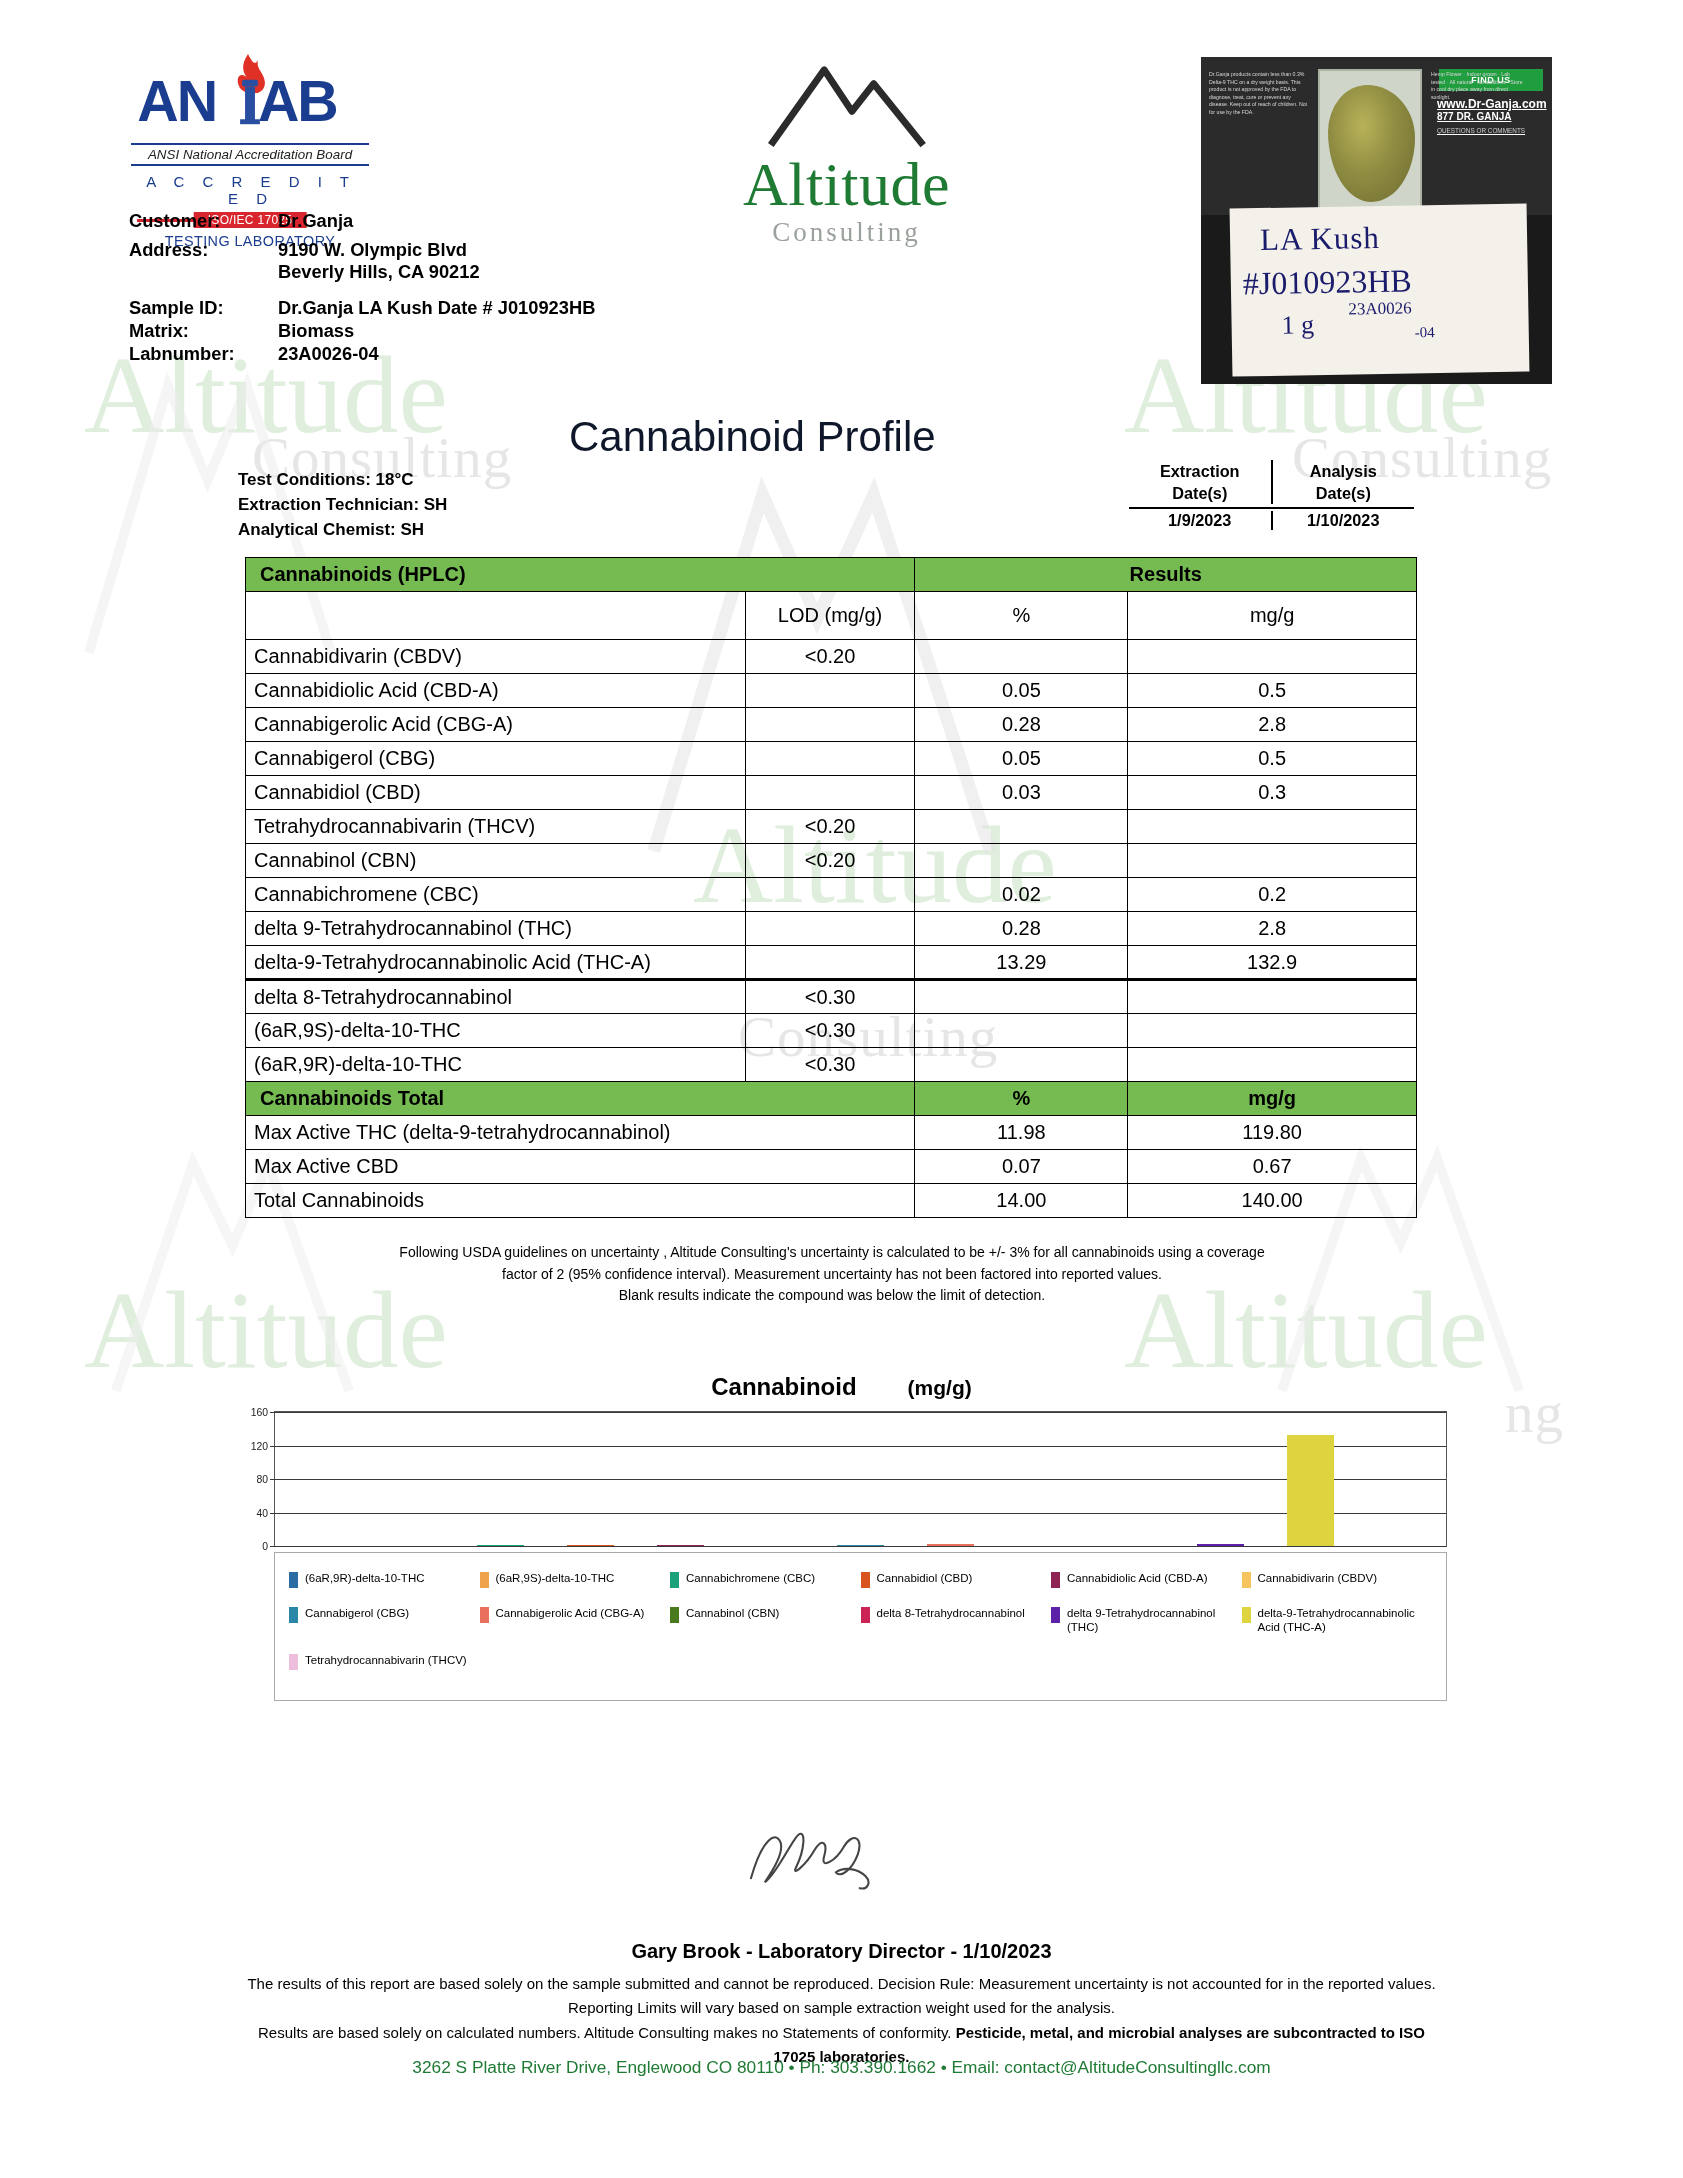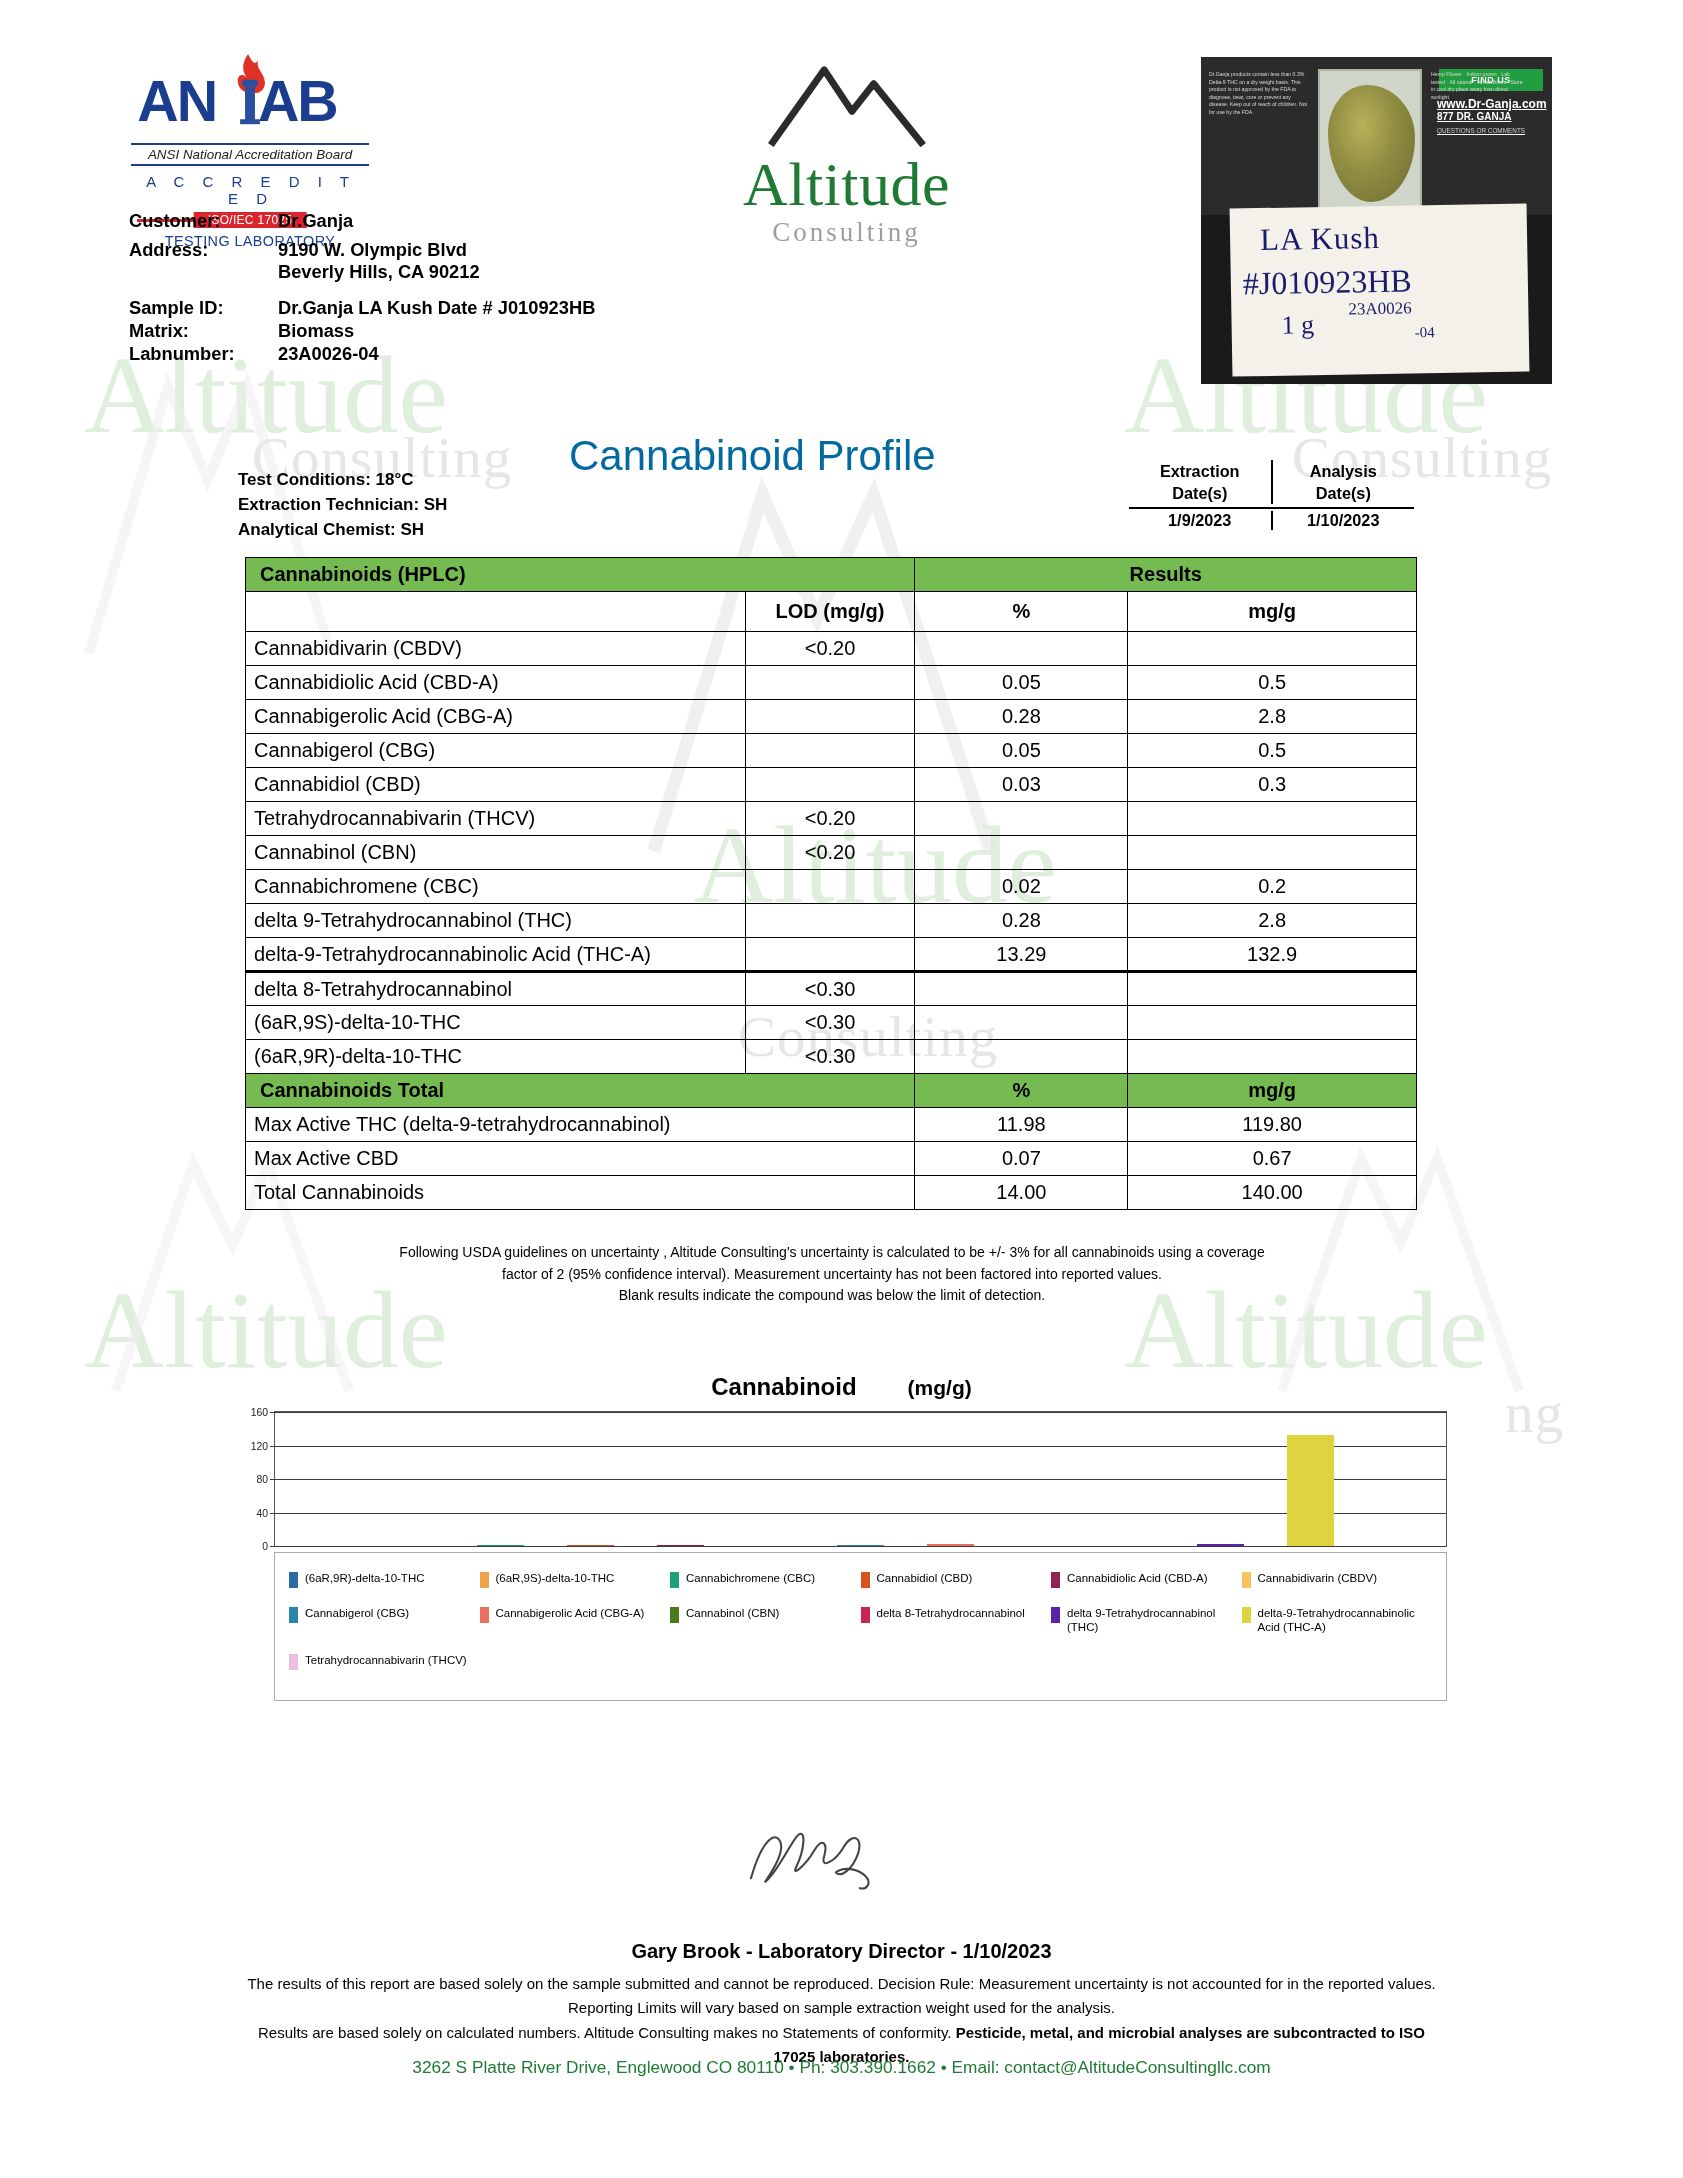--- a/index.html
+++ b/index.html
@@ -76,21 +76,21 @@
   .photo .label { position:absolute; left:30px; top:149px; width:297px; height:168px;
                   background:#f4f1ea; transform:rotate(-1deg); }
   .photo .hw { position:absolute; font-family:"Liberation Serif", serif; color:#1b1b6b; }
   .photo .hw1 { left:30px; top:14px; font-size:31px; letter-spacing:1px; }
   .photo .hw2 { left:12px; top:57px; font-size:32px; letter-spacing:0px; }
   .photo .hw3 { left:50px; top:103px; font-size:26px; }
   .photo .hw4 { left:117px; top:93px; font-size:17px; }
   .photo .hw5 { left:183px; top:119px; font-size:15px; }
 
   
-  .maintitle { position:absolute; left:569px; top:432px; font-size:42px; color:#0369a1;
+  .maintitle { position:absolute; left:569px; top:413px; font-size:42px; color:#0f172a;
                font-weight:400; font-family:"Liberation Sans", sans-serif; }
 
   
   .cond { position:absolute; left:238px; top:467px; font-size:17px; font-weight:bold; line-height:1.48; }
 
   
   .dates { position:absolute; left:1129px; top:460px; width:285px; font-size:16.3px; font-weight:bold; text-align:center; }
   .dates .hdr { display:flex; }
   .dates .hdr > div { flex:1; line-height:1.35; }
   .dates .hdr .c1 { border-right:2px solid #000; }
@@ -102,21 +102,21 @@
   
   table.results { position:absolute; left:245px; top:557px; width:1172px;
                   border-collapse:collapse; font-size:20px; }
   table.results td, table.results th { border:1.6px solid #000; padding:3px 8px; height:34px; }
   table.results .greenrow td { background:#76bb52; font-weight:bold; border-color:#000; }
   table.results .band-top td { border-top:3px solid #000; }
   .c-name { width:500px; text-align:left; }
   .c-lod  { width:170px; text-align:center; }
   .c-pct  { width:213px; text-align:center; }
   .c-mgg  { width:289px; text-align:center; }
-  table.results tr.hdr2 td { font-weight:bold; text-align:center; height:40px; }
+  table.results tr.hdr2 td { font-weight:normal; text-align:center; height:48px; }
   table.results tr.hdr2 td.c-name { border-left:1.6px solid #000; }
   .greenrow td.c-name { padding-left:14px; }
   .results-th { text-align:center; }
 
   .note { position:absolute; left:248px; top:1242px; width:1168px; text-align:center;
           font-size:14px; line-height:1.55; }
 
   
   .chart-title { position:absolute; left:0; top:1373px; width:1683px; text-align:center;
                  font-size:24px; font-weight:bold; }

